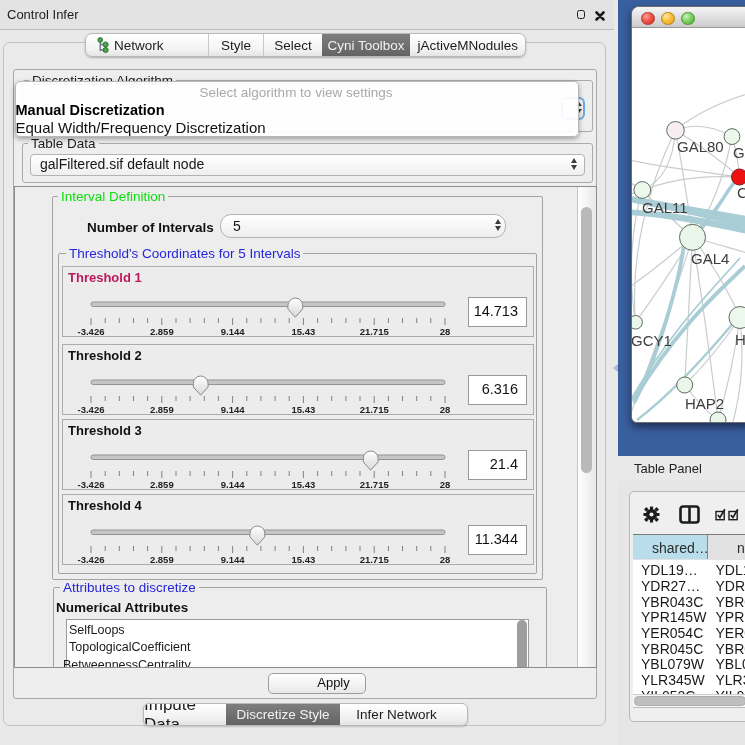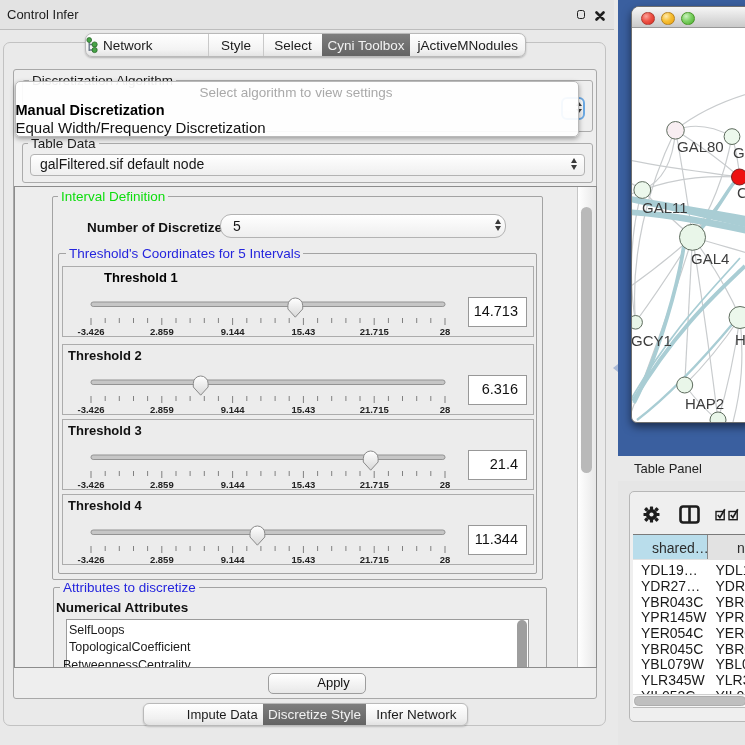--- a/index.html
+++ b/index.html
@@ -14,21 +14,21 @@
 <div class="abs" style="left:576.5px;top:10px;width:6.5px;height:6.5px;border:1.8px solid #1e1e1e;border-radius:2.5px;"></div>
 <svg class="abs" style="left:594.5px;top:10.5px;" width="10" height="10" viewBox="0 0 10 10">
  <path d="M1.5 1.5 L8.5 8.5 M8.5 1.5 L1.5 8.5" stroke="#1e1e1e" stroke-width="2.6" stroke-linecap="round"></path>
 </svg>
 
 <div class="abs" style="left:3px;top:42px;width:601px;height:682px;background:#eaeaea;border:1px solid #c2c2c2;border-radius:7px;"></div>
 
 <div class="abs" style="left:13px;top:69px;width:582px;height:628px;background:#eeeeee;border:1px solid #a8a8a8;border-radius:3px;"></div>
 
 <div class="abs" style="left:85px;top:33px;width:439px;height:22px;border:1px solid #b9b9b9;border-radius:7px;background:linear-gradient(#ffffff,#f3f3f3 70%,#e4e4e4);box-shadow:0 1px 2px rgba(0,0,0,0.25);display:flex;overflow:hidden;">
-  <div style="width:96px;display:flex;align-items:center;box-sizing:border-box;font-size:13.5px;color:#1b1b1b;">
+  <div style="width:96px;display:flex;align-items:center;justify-content:center;box-sizing:border-box;font-size:13.5px;color:#1b1b1b;">
     <svg width="13" height="17" viewBox="0 0 13 17" style="margin-right:4px;">
       <path d="M3.2 3.5 V14 M3.2 7.5 H7.5 M3.2 13 H7.5" stroke="#6a7a8a" stroke-width="1.4" fill="none"></path>
       <circle cx="3.2" cy="3" r="2.4" fill="#47a447" stroke="#2c682c" stroke-width="0.8"></circle>
       <circle cx="8.6" cy="7.5" r="2.6" fill="#47a447" stroke="#2c682c" stroke-width="0.8"></circle>
       <circle cx="8.6" cy="13" r="2.6" fill="#47a447" stroke="#2c682c" stroke-width="0.8"></circle>
     </svg>Network</div>
   <div style="width:59px;border-left:1px solid #c9c9c9;display:flex;align-items:center;justify-content:center;font-size:13.5px;color:#1b1b1b;margin-left:33px;">Style</div>
   <div style="width:62px;border-left:1px solid #c9c9c9;display:flex;align-items:center;justify-content:center;font-size:13.5px;color:#1b1b1b;">Select</div>
   <div style="width:96px;background:linear-gradient(#7e7e7e,#636363);display:flex;align-items:center;justify-content:center;font-size:13.5px;color:#f2f2f2;">Cyni Toolbox</div>
   <div style="width:124px;display:flex;align-items:center;justify-content:center;font-size:13.5px;color:#1b1b1b;">jActiveMNodules</div>
@@ -49,30 +49,30 @@
 <div class="abs" style="left:28px;top:136px;font-size:13.5px;color:#1c1c1c;background:#eeeeee;padding:0 3px;z-index:5;">Table Data</div>
 <div class="abs" style="left:30px;top:154px;width:553px;height:20px;border:1px solid #b3b3b3;border-radius:4px;background:linear-gradient(#ffffff,#efefef);"></div>
 <div class="abs" style="left:40px;top:155px;font-size:14px;color:#161616;line-height:19px;">galFiltered.sif default node</div>
 <div class="abs" style="left:571px;top:158px;width:0;height:0;border-left:3.5px solid transparent;border-right:3.5px solid transparent;border-bottom:5px solid #3b3b3b;"></div>
 <div class="abs" style="left:571px;top:165px;width:0;height:0;border-left:3.5px solid transparent;border-right:3.5px solid transparent;border-top:5px solid #3b3b3b;"></div>
 
 <div class="abs" style="left:14px;top:186px;width:581px;height:480px;border:1px solid #8c8c8c;background:#ededed;overflow:hidden;" id="sp">
 
   <div class="abs" style="left:37px;top:9px;width:489px;height:382px;border:1px solid #a3a3a3;border-radius:2px;"></div>
   <div class="abs" style="left:43px;top:2px;font-size:13.5px;color:#0ddd0d;background:#ededed;padding:0 3px;">Interval Definition</div>
-  <div class="abs" style="left:72px;top:33px;font-size:13.5px;font-weight:bold;color:#111;">Number of Discretize</div>
+  <div class="abs" style="left:72px;top:33px;font-size:13.5px;font-weight:bold;color:#111;">Number of Intervals</div>
   <div class="abs" style="left:205px;top:27px;width:284px;height:22px;border:1px solid #b3b3b3;border-radius:11px;background:linear-gradient(#ffffff,#eeeeee);"></div>
   <div class="abs" style="left:218px;top:31px;font-size:14px;color:#161616;">5</div>
   <div class="abs" style="left:480px;top:32px;width:0;height:0;border-left:3.5px solid transparent;border-right:3.5px solid transparent;border-bottom:5px solid #3b3b3b;"></div>
   <div class="abs" style="left:480px;top:39px;width:0;height:0;border-left:3.5px solid transparent;border-right:3.5px solid transparent;border-top:5px solid #3b3b3b;"></div>
   <div class="abs" style="left:43px;top:66px;width:477px;height:319px;border:1px solid #a3a3a3;border-radius:2px;"></div>
   <div class="abs" style="left:51px;top:59px;font-size:13.5px;color:#2525dd;background:#ededed;padding:0 3px;">Threshold's Coordinates for 5 Intervals</div>
 
   <div class="abs" style="left:47px;top:79.0px;width:470px;height:69px;background:#ececec;border:1px solid #acacac;"></div>
-  <div class="abs" style="left:53px;top:83.0px;font-size:13px;font-weight:bold;color:#000000;margin-left:36px;">Threshold 1</div>
+  <div class="abs" style="left:53px;top:83.0px;font-size:13px;font-weight:bold;color:#be185d;">Threshold 1</div>
   <svg class="abs" style="left:47px;top:79.0px;" width="472" height="72" viewBox="0 0 472 72">
     <defs>
         <linearGradient id="thg" x1="0" y1="0" x2="0" y2="1">
           <stop offset="0" stop-color="#ffffff"></stop>
           <stop offset="1" stop-color="#d8d8d8"></stop>
         </linearGradient>
       </defs>
       <rect x="29.0" y="36" width="354.0" height="4.5" rx="2.2" fill="#c6c6c6" stroke="#939393" stroke-width="1"></rect>
     <path d="M29.0 52 v7" stroke="#808080" stroke-width="1"></path>
       <path d="M43.2 52 v5" stroke="#808080" stroke-width="1"></path>
@@ -261,21 +261,21 @@
   <div class="abs" style="left:48px;top:470.5px;font-size:12.5px;color:#1a1a1a;">BetweennessCentrality</div>
   <div class="abs" style="left:502px;top:433px;width:10px;height:95px;background:#9e9e9e;border-radius:5px;"></div>
 
   <div class="abs" style="left:562px;top:0;width:19px;height:480px;background:linear-gradient(90deg,#ffffff,#e7e7e7);border-left:1px solid #c6c6c6;"></div>
   <div class="abs" style="left:565.5px;top:20px;width:11px;height:266px;background:#b9b9b9;border-radius:5.5px;"></div>
 </div>
 
 <div class="abs" style="left:268px;top:673px;width:63px;height:19px;border:1px solid #9d9d9d;border-radius:5px;background:linear-gradient(#ffffff,#e8e8e8);text-align:center;line-height:18px;font-size:13px;color:#111;padding-left:33px;">Apply</div>
 
 <div class="abs" style="left:143px;top:703px;width:323px;height:21px;border:1px solid #b9b9b9;border-radius:6px;background:linear-gradient(#ffffff,#f0f0f0 70%,#e2e2e2);box-shadow:0 1px 2px rgba(0,0,0,0.2);display:flex;overflow:hidden;">
-  <div style="width:92px;display:flex;align-items:center;justify-content:center;font-size:13px;color:#1b1b1b;margin-left:37px;">Impute Data</div>
+  <div style="width:82px;display:flex;align-items:center;justify-content:center;font-size:17px;color:#1b1b1b;">Impute Data</div>
   <div style="width:114px;background:linear-gradient(#7e7e7e,#636363);display:flex;align-items:center;justify-content:center;font-size:13.5px;color:#f2f2f2;">Discretize Style</div>
   <div style="width:113px;display:flex;align-items:center;justify-content:center;font-size:13.5px;color:#1b1b1b;">Infer Network</div>
 </div>
 
 <div class="abs" style="left:618px;top:0;width:127px;height:456px;background:#3a5f9f;"></div>
 <div class="abs" style="left:613px;top:364px;width:0;height:0;border-top:4px solid transparent;border-bottom:4px solid transparent;border-right:5px solid #a9b9d6;"></div>
 
 <div class="abs" style="left:631px;top:6px;width:121px;height:415px;border-radius:8px 8px 6px 6px;border:1px solid #6f6f6f;background:#ffffff;box-shadow:0 4px 8px rgba(0,0,0,0.5);overflow:hidden;">
   <div style="height:20px;background:linear-gradient(#f6f6f6,#cacaca);border-bottom:1px solid #999;position:relative;">
     <div style="position:absolute;left:9px;top:4.5px;width:11.5px;height:11.5px;border-radius:50%;border:1px solid #ad3a32;background:radial-gradient(circle at 35% 30%,#fba49c,#ee5448 45%,#d8271c);"></div>

